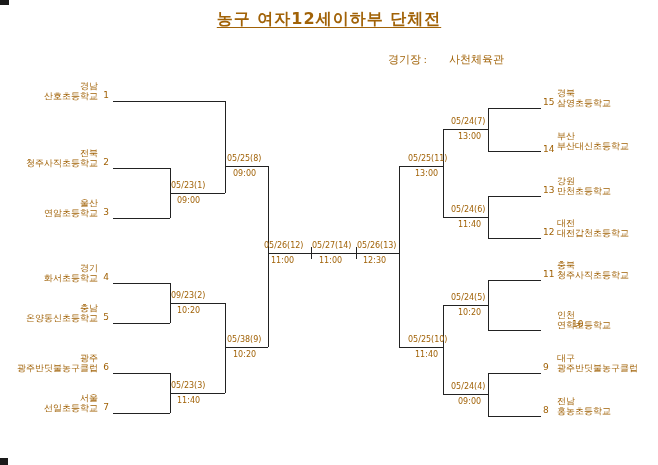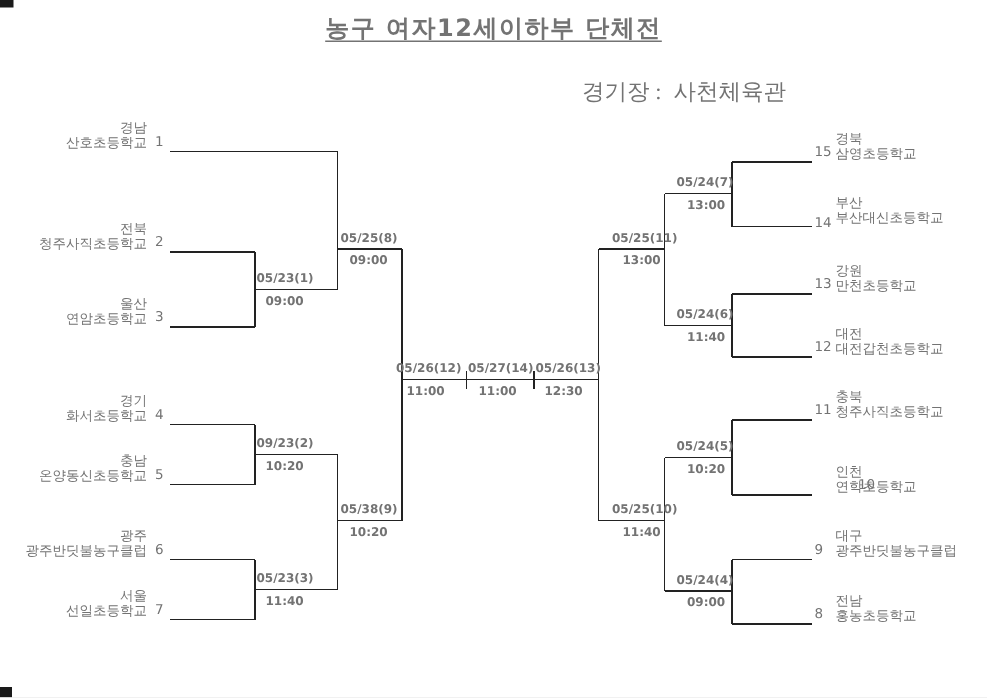--- a/index.html
+++ b/index.html
@@ -1,33 +1,33 @@
 <!DOCTYPE html>
 <html><head>
 <meta charset="utf-8">
 <style>
   html,body { margin:0; padding:0; background:#e8e8e8; }
   .page {
     position:relative; width:658px; height:465px; background:#ffffff;
-    font-family:"DejaVu Sans","Liberation Sans",sans-serif; color:#737373;
+    font-family:"DejaVu Sans","Liberation Sans",sans-serif; color:#a16207;
     overflow:hidden; margin:0 auto;
   }
   .title {
     position:absolute; top:9px; left:0; width:658px; text-align:center;
     font-size:16px; font-weight:bold; letter-spacing:1px; margin:0;
   }
   .title span { text-decoration:underline; text-underline-offset:3px; }
-  .venue { position:absolute; font-size:15px; white-space:nowrap;font-family:Liberation Serif, serif; }
+  .venue { position:absolute; font-size:11px; white-space:nowrap;font-family:Liberation Serif, serif; }
   .lines { position:absolute; left:0; top:0; }
   .t { position:absolute; font-size:9px; line-height:10px; white-space:nowrap; }
   .tl { left:14px; width:84px; text-align:right; }
   .trg { left:557px; width:98px; text-align:left; }
   .seed { position:absolute; font-size:9px; line-height:10px; }
   .seed-l { width:12px; text-align:right; }
-  .m { position:absolute; font-size:8px; line-height:9px; white-space:nowrap; letter-spacing:0;font-weight:bold; }
+  .m { position:absolute; font-size:8px; line-height:9px; white-space:nowrap; letter-spacing:0; }
   .corner { position:absolute; background:#1a1a1a; }
 </style>
 </head>
 <body>
 
 <div class="page">
 
   <div class="corner" style="left:0;top:0;width:9px;height:5px"></div>
   <div class="corner" style="left:0;top:458px;width:8px;height:7px"></div>
 

